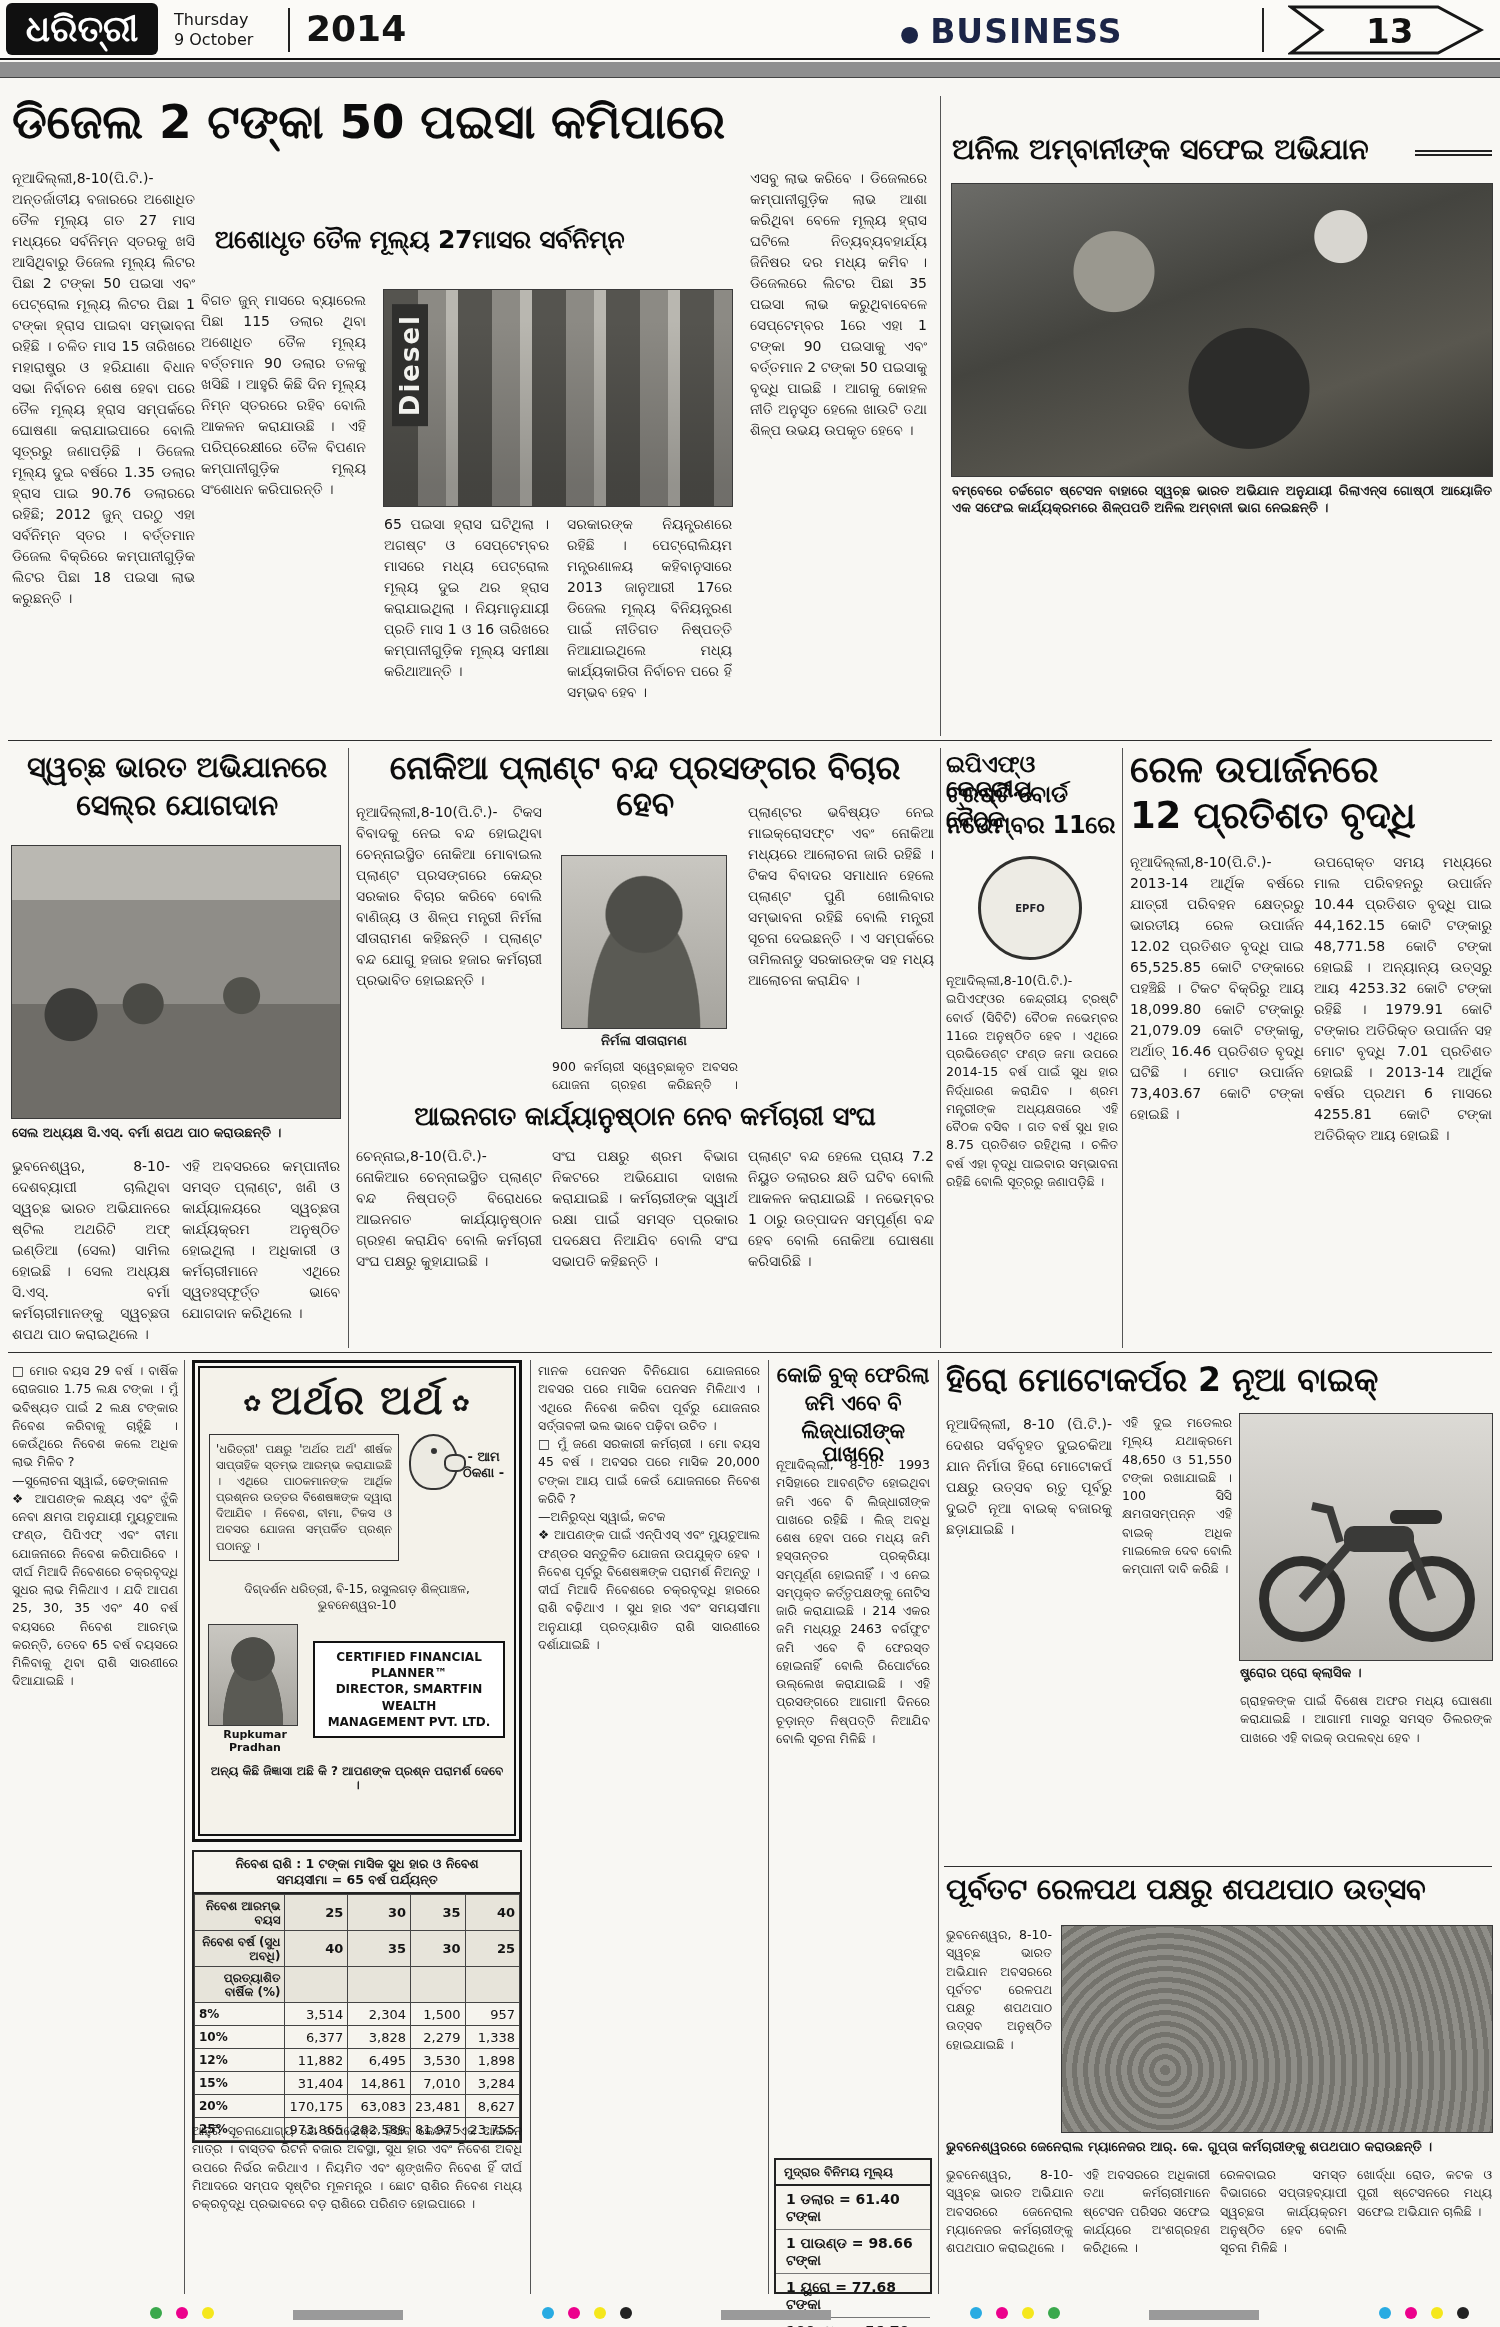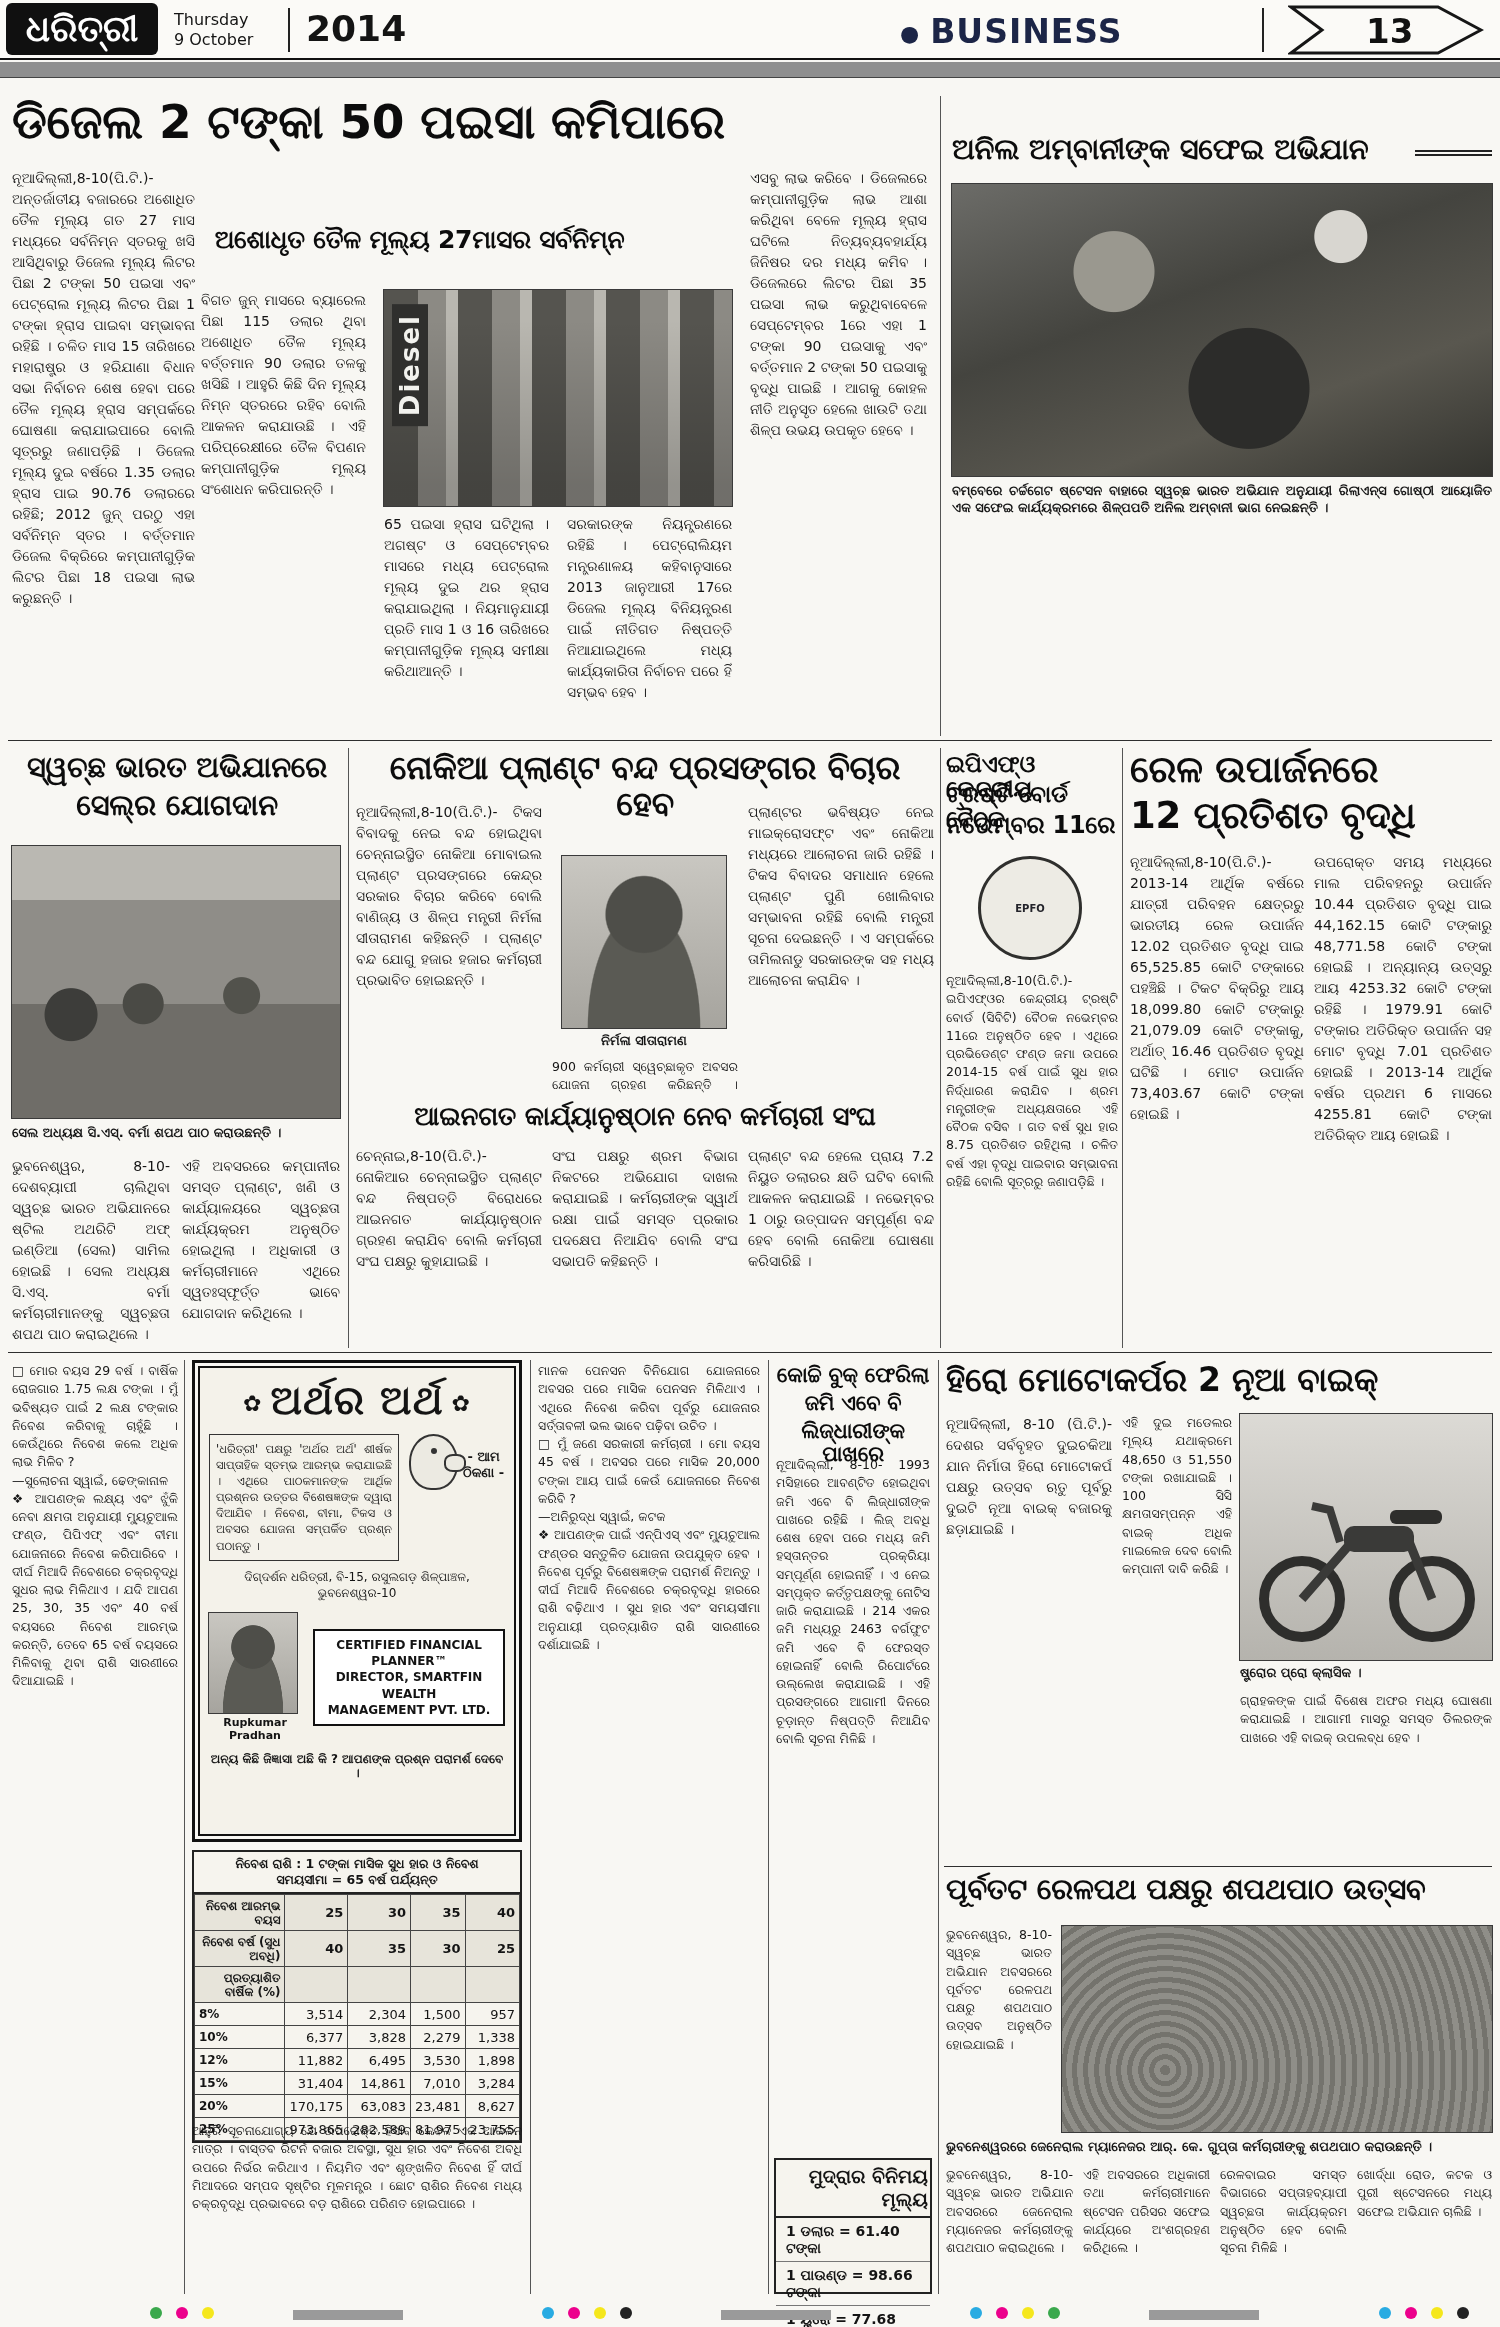--- a/index.html
+++ b/index.html
@@ -54,21 +54,21 @@
   .pig{width:86px;height:56px;border:2px solid #333;border-radius:50% 50% 45% 45%;position:relative;background:#eceae2}
   .pig:before{content:"";position:absolute;right:-10px;top:18px;width:18px;height:14px;border:2px solid #333;border-radius:40%;background:#eceae2}
   .pig:after{content:"";position:absolute;left:20px;top:12px;width:6px;height:6px;background:#333;border-radius:50%}
   .invest{border:2px solid #222;background:#f6f4ee}
   .invest .t-title{font-size:12.5px;font-weight:700;border-bottom:2px solid #222;padding:4px 18px;text-align:center}
   .invest table{width:100%;border-collapse:collapse;font-size:13px}
   .invest td{border:1px solid #444;padding:3.5px 4px;text-align:right}
   .invest td.lbl{text-align:left;font-weight:700;font-size:12px}
   .invest tr.hd td{font-weight:700;text-align:right;background:#e7e4da}
   .currency{border:2px solid #222;background:#f6f4ee}
-  .currency .c-title{font-weight:700;font-size:19px;text-align:right;border-bottom:2px solid #222;padding:5px 2px}
+  .currency .c-title{font-weight:700;font-size:12px;text-align:left;border-bottom:2px solid #222;padding:5px 8px}
   .currency .c-row{font-size:14px;font-weight:700;padding:4.5px 10px;border-bottom:1px solid #777}
   .currency .c-row:last-child{border-bottom:none}
   .logo{background:#101010;color:#fff;font-size:36px;font-weight:700;display:flex;
      align-items:center;justify-content:center;border-radius:6px}
   .masthead{border-bottom:2px solid #111;background:#fbfaf7}
   .biz{font-size:33px;font-weight:800;color:#1c2547;letter-spacing:1px}
   .grayband{background:#8f8f8f;border-bottom:1px solid #444}
   .dot{width:12px;height:12px;border-radius:50%;display:inline-block;margin-right:14px}
   .bar{display:inline-block;height:10px;background:#9a9a9a;margin-right:14px;vertical-align:middle}
 </style>
@@ -162,21 +162,21 @@
     <div class="artha-title">
       <span class="orn">✿</span><span>ଅର୍ଥର ଅର୍ଥ</span><span class="orn">✿</span>
     </div>
     <div style="display:flex;gap:10px;margin-top:10px;align-items:flex-start">
       <div class="intro-box" style="flex:1">'ଧରିତ୍ରୀ' ପକ୍ଷରୁ 'ଅର୍ଥର ଅର୍ଥ' ଶୀର୍ଷକ ସାପ୍ତାହିକ ସ୍ତମ୍ଭ ଆରମ୍ଭ କରାଯାଇଛି । ଏଥିରେ ପାଠକମାନଙ୍କ ଆର୍ଥିକ ପ୍ରଶ୍ନର ଉତ୍ତର ବିଶେଷଜ୍ଞଙ୍କ ଦ୍ୱାରା ଦିଆଯିବ । ନିବେଶ, ବୀମା, ଟିକସ ଓ ଅବସର ଯୋଜନା ସମ୍ପର୍କିତ ପ୍ରଶ୍ନ ପଠାନ୍ତୁ ।</div>
       <div style="width:96px;display:flex;flex-direction:row;align-items:center;gap:4px">
         <div class="pig"></div>
         <div class="addr-title">- ଆମ ଠିକଣା -</div>
       </div>
     </div>
-    <div class="addr" style="margin-top:8px">ଦିଗ୍‌ଦର୍ଶନ ଧରିତ୍ରୀ, ବି-15, ରସୁଲଗଡ଼ ଶିଳ୍ପାଞ୍ଚଳ, ଭୁବନେଶ୍ୱର-10</div>
+    <div class="addr" style="margin-top:20px">ଦିଗ୍‌ଦର୍ଶନ ଧରିତ୍ରୀ, ବି-15, ରସୁଲଗଡ଼ ଶିଳ୍ପାଞ୍ଚଳ, ଭୁବନେଶ୍ୱର-10</div>
     <div style="display:flex;gap:12px;margin-top:12px;align-items:center">
       <div style="width:92px;text-align:center">
         <div class="photo ph-portrait" style="position:relative;width:88px;height:100px"></div>
         <div style="font-size:11px;font-weight:700;margin-top:3px">Rupkumar Pradhan</div>
       </div>
       <div class="planner-box" style="flex:1">
         <div>CERTIFIED FINANCIAL PLANNER™</div>
         <div>DIRECTOR, SMARTFIN WEALTH</div>
         <div>MANAGEMENT PVT. LTD.</div>
       </div>

